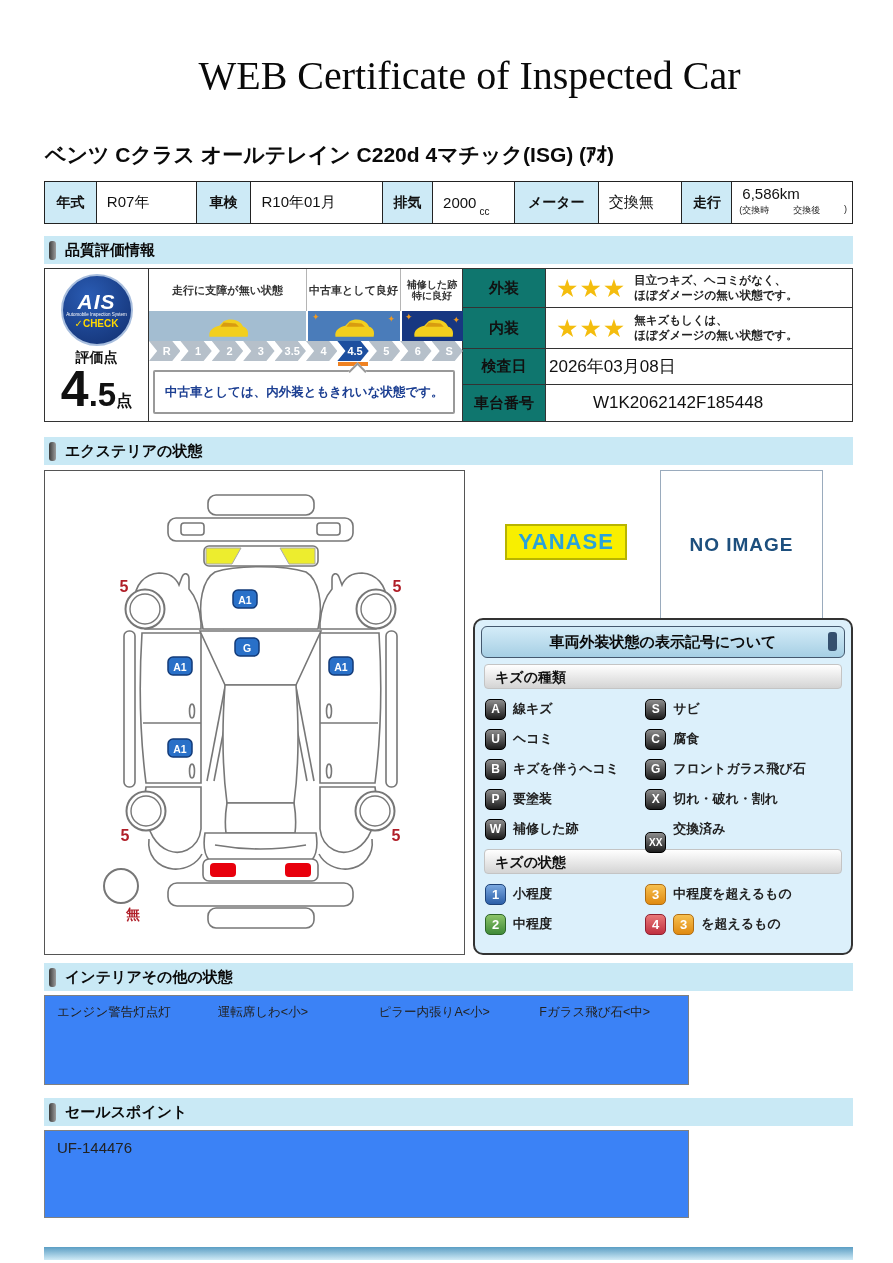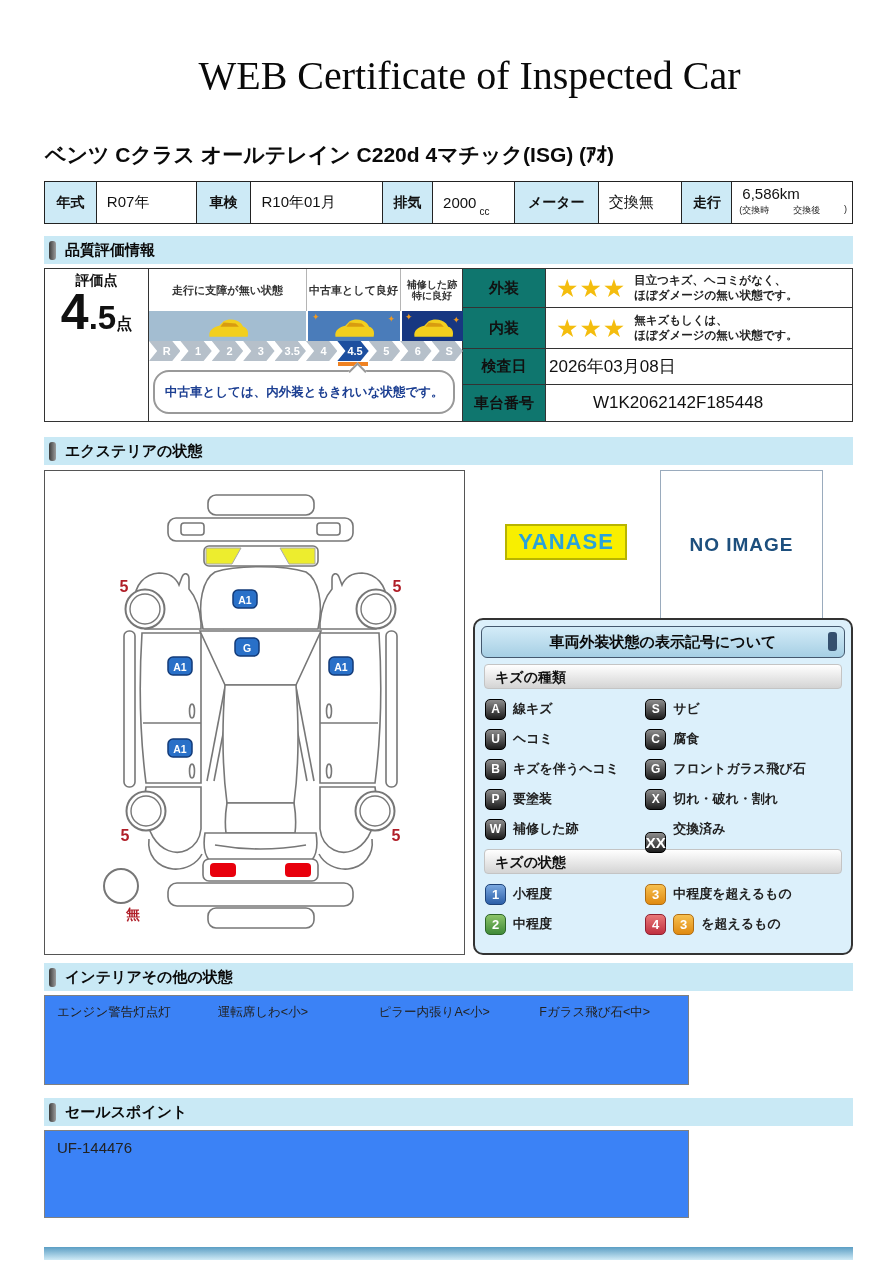--- a/index.html
+++ b/index.html
@@ -64,21 +64,21 @@
   .bz2{width:94px;background:#4a7cba;border-left:2px solid #fff;}
   .bz3{width:63px;background:#173781;border-left:2px solid #fff;}
   .sparkle{position:absolute;font-size:9px;color:#f09a20;line-height:9px;}
   .ticks{position:absolute;left:0;top:72px;width:314px;height:20px;display:flex;}
   .tick{width:31.4px;height:20px;background:#b6c0ca;color:#fff;font-size:11px;font-weight:bold;
     line-height:20px;text-align:center;box-sizing:border-box;padding-left:4px;
     clip-path:polygon(0 0,74% 0,100% 50%,74% 100%,0 100%,26% 50%);}
   .tick.active{background:#1d4f9f;}
   .tick-marker{position:absolute;left:189px;top:93px;width:30px;height:4px;background:#ef8222;}
   .bubble{position:absolute;left:4px;top:101px;width:302px;height:44px;background:#fff;
-    border:2px solid #999;border-radius:16px;box-sizing:border-box;}
+    border:2px solid #999;border-radius:2px;box-sizing:border-box;}
   .bubble-notch{position:absolute;left:196px;top:-7px;width:11px;height:11px;background:#fff;
     border-left:2px solid #999;border-top:2px solid #999;transform:rotate(45deg);}
   .bubble-text{padding:12px 8px 0 10px;font-size:12.5px;font-weight:bold;color:#1c3f92;}
 
   
   .q-right{position:absolute;left:418px;top:0;right:0;height:100%;display:flex;flex-direction:column;}
   .q-row{display:flex;border-bottom:1px solid #333;box-sizing:border-box;}
   .q-row:last-child{border-bottom:none;}
   .q-row-h{width:83px;background:#0f766e;border-right:1px solid #333;box-sizing:border-box;
     display:flex;align-items:center;justify-content:center;font-size:15px;font-weight:bold;}
@@ -108,21 +108,21 @@
     background:linear-gradient(180deg,#ffffff,#d4d4d4);font-size:14px;font-weight:bold;
     line-height:25px;padding-left:10px;box-sizing:border-box;}
   .types-grid{margin:2px 10px;display:grid;grid-template-columns:45% 55%;
     grid-template-rows:repeat(5,30px);grid-auto-flow:column;align-items:center;}
   .states-grid{margin:2px 10px;display:grid;grid-template-columns:45% 55%;
     grid-template-rows:repeat(2,30px);grid-auto-flow:column;align-items:center;}
   .leg-item{display:flex;align-items:center;gap:7px;font-size:13px;font-weight:600;color:#222;}
   .code-badge{flex:0 0 21px;width:21px;height:21px;border-radius:5px;border:1px solid #000;
     background:linear-gradient(180deg,#8d8d8d,#1c1c1c);color:#fff;font-weight:bold;font-size:12px;
     display:flex;align-items:center;justify-content:center;box-sizing:border-box;}
-  .code-badge.small-code{font-size:15px;margin-top:27px;}
+  .code-badge.small-code{font-size:10px;margin-top:27px;}
   .state-badge{flex:0 0 21px;width:21px;height:21px;border-radius:5px;color:#fff;font-weight:bold;
     font-size:13px;display:flex;align-items:center;justify-content:center;box-sizing:border-box;}
   .sb-blue{background:linear-gradient(180deg,#7aa8e0,#2c5fa8);border:1px solid #1d4278;}
   .sb-green{background:linear-gradient(180deg,#8cc46a,#3f8a38);border:1px solid #2c6428;}
   .sb-orange{background:linear-gradient(180deg,#f6c050,#e08a10);border:1px solid #b06c10;}
   .sb-red{background:linear-gradient(180deg,#e87878,#c03040);border:1px solid #902030;}
 
   
   .plain-box{position:absolute;left:44px;width:645px;border:1px solid #808080;background:#3b82f6;
     box-sizing:border-box;}
@@ -168,20 +168,25 @@
     </div>
   </div>
 
   <div class="sec-head" style="top:236px;">
     <span class="sec-pill"></span>
     <span class="sec-title">品質評価情報</span>
   </div>
 
   <div class="q-table">
     <div class="ais-cell">
+      <div class="ais-logo">
+        <span class="big">AIS</span>
+        <span class="tiny">Automobile Inspection System</span>
+        <span class="chk"><span>✓</span><span>CHECK</span></span>
+      </div>
       <div class="score-label">評価点</div>
       <div class="score-line">
         <span class="score-int">4</span>
         <span class="score-dec">.5</span>
         <span class="score-unit">点</span>
       </div>
     </div>
 
     <div class="scale-cell">
       <div class="zone-labels">

